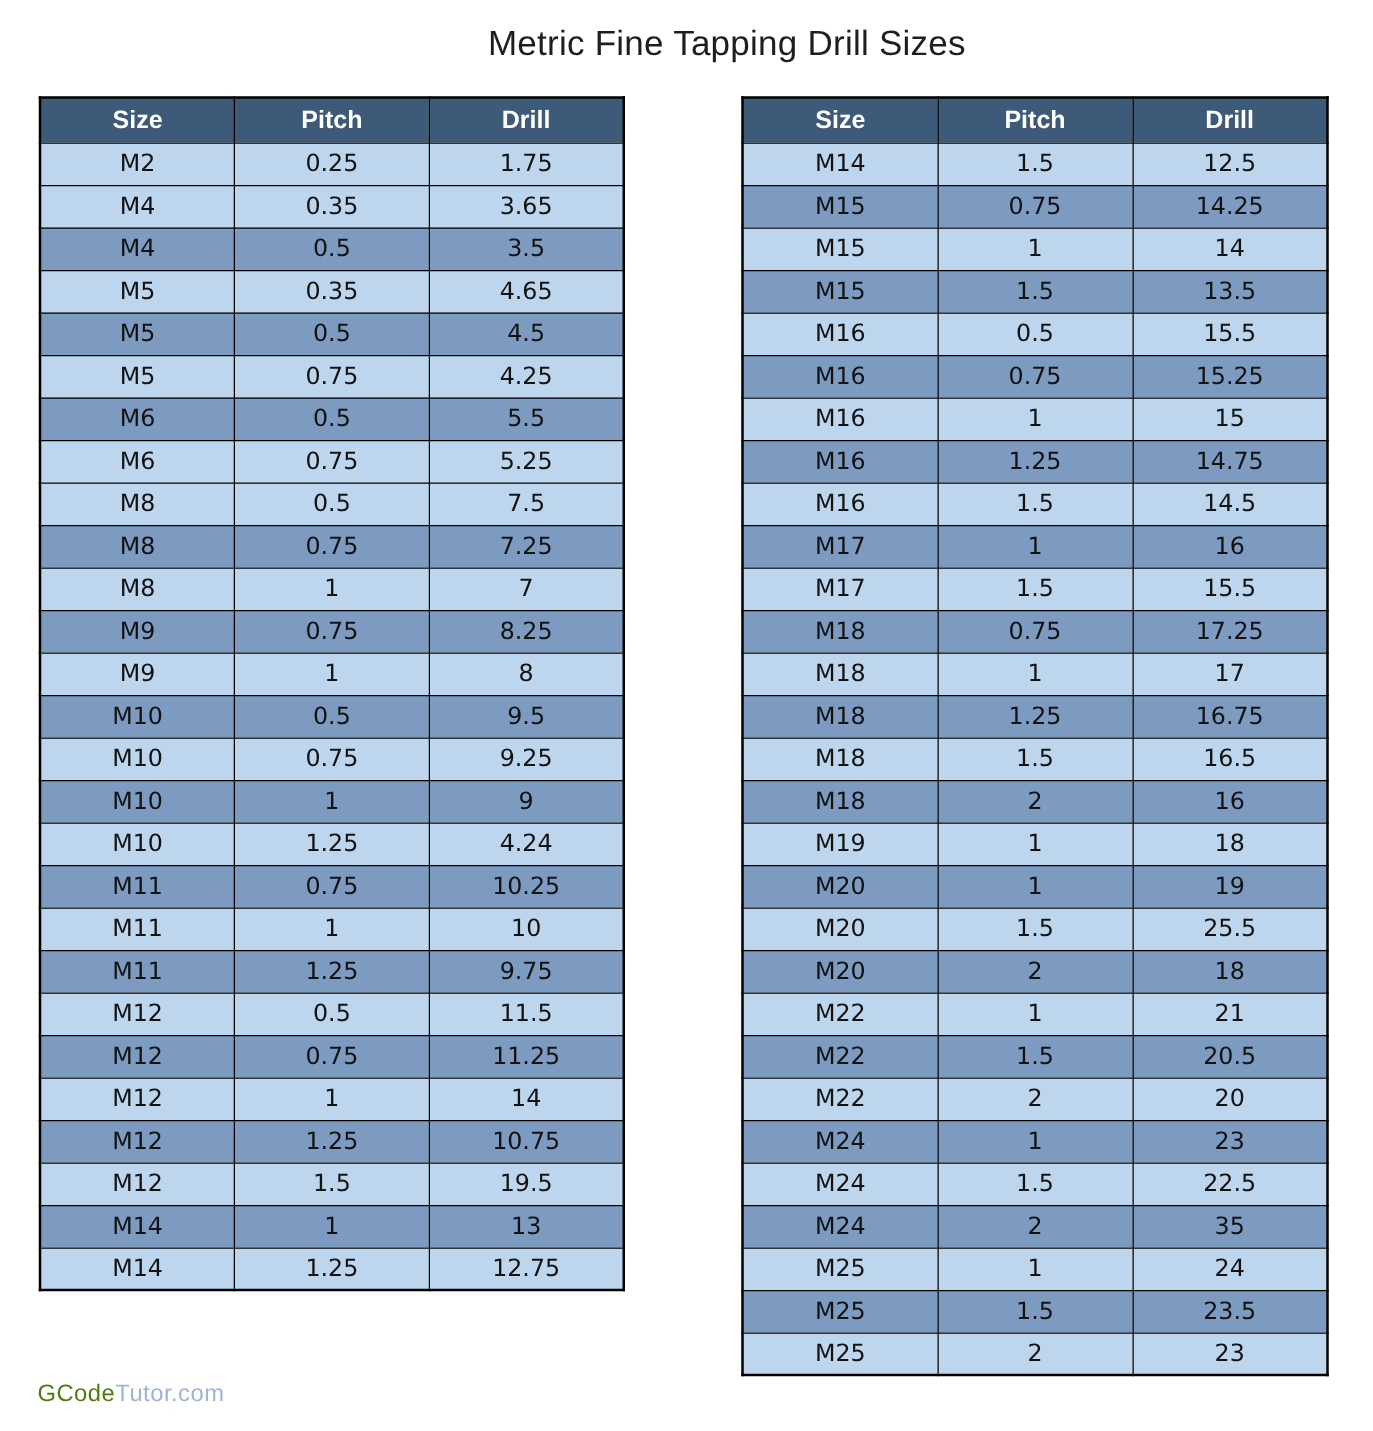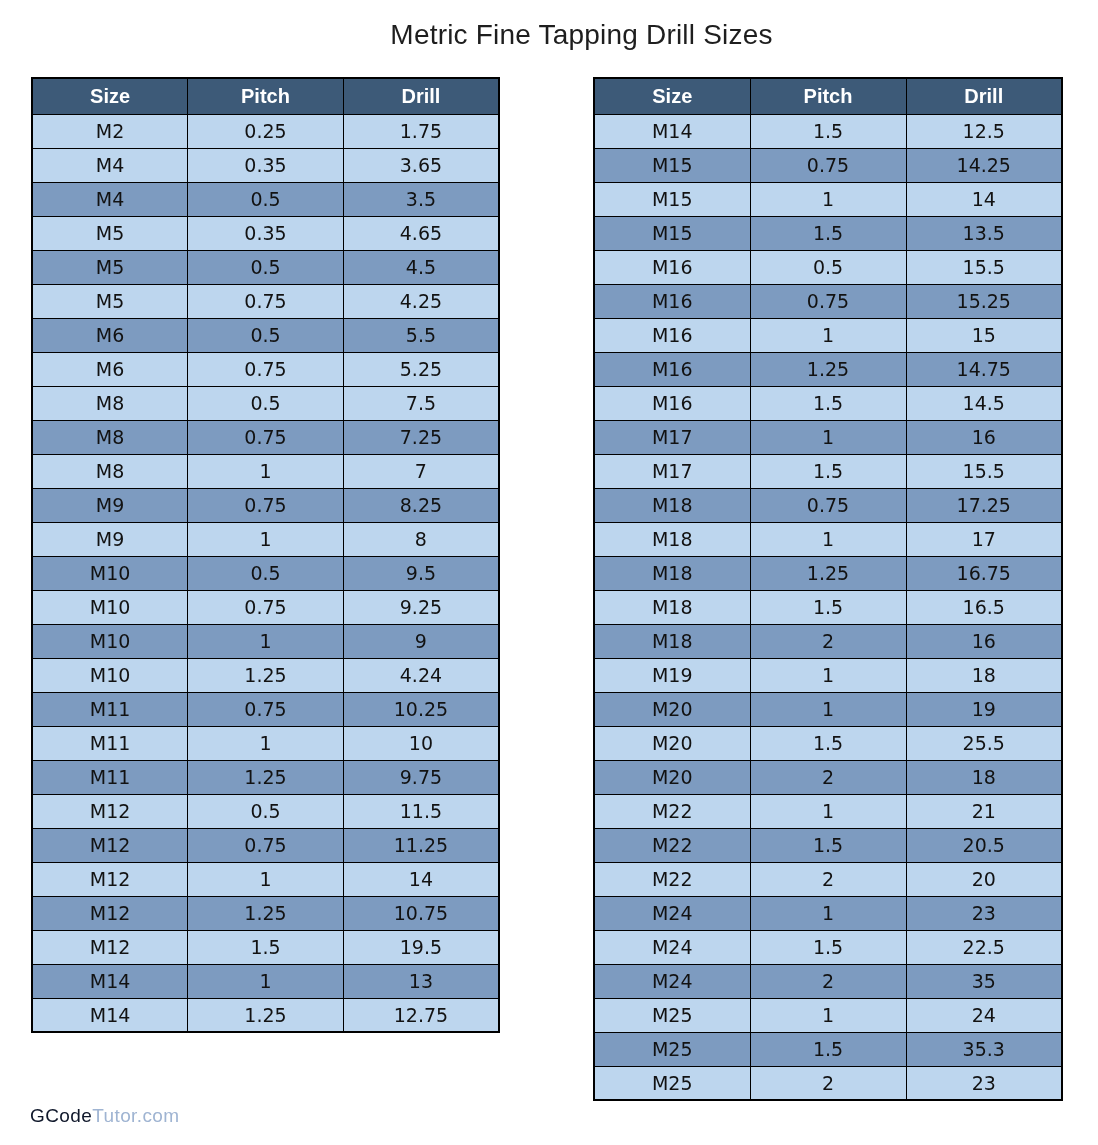--- a/index.html
+++ b/index.html
@@ -58,21 +58,21 @@
   tr.row-light td { background: #bdd6ee; }
   tr.row-dark  td { background: #7d9bc0; }
   .footer {
     position: absolute;
     left: 30px;
     top: 1105px;
     font-size: 19px;
     letter-spacing: 0.4px;
     font-family: "Liberation Sans", sans-serif;
   }
-  .brand-dark  { color: #0f172a; }
+  .brand-dark  { color: #4d7c0f; }
   .brand-light { color: #9fb4d2; }
 </style>
 </head>
 <body>
 
 <div class="page">
 
   <h1 class="title">Metric Fine Tapping Drill Sizes</h1>
 
   <table class="drill-table table-left">
@@ -419,21 +419,21 @@
 
         <tr class="row-light">
           <td>M25</td>
           <td>1</td>
           <td>24</td>
         </tr>
 
         <tr class="row-dark">
           <td>M25</td>
           <td>1.5</td>
-          <td>35.3</td>
+          <td>23.5</td>
         </tr>
 
         <tr class="row-light">
           <td>M25</td>
           <td>2</td>
           <td>23</td>
         </tr>
       </tbody>
   </table>
 

